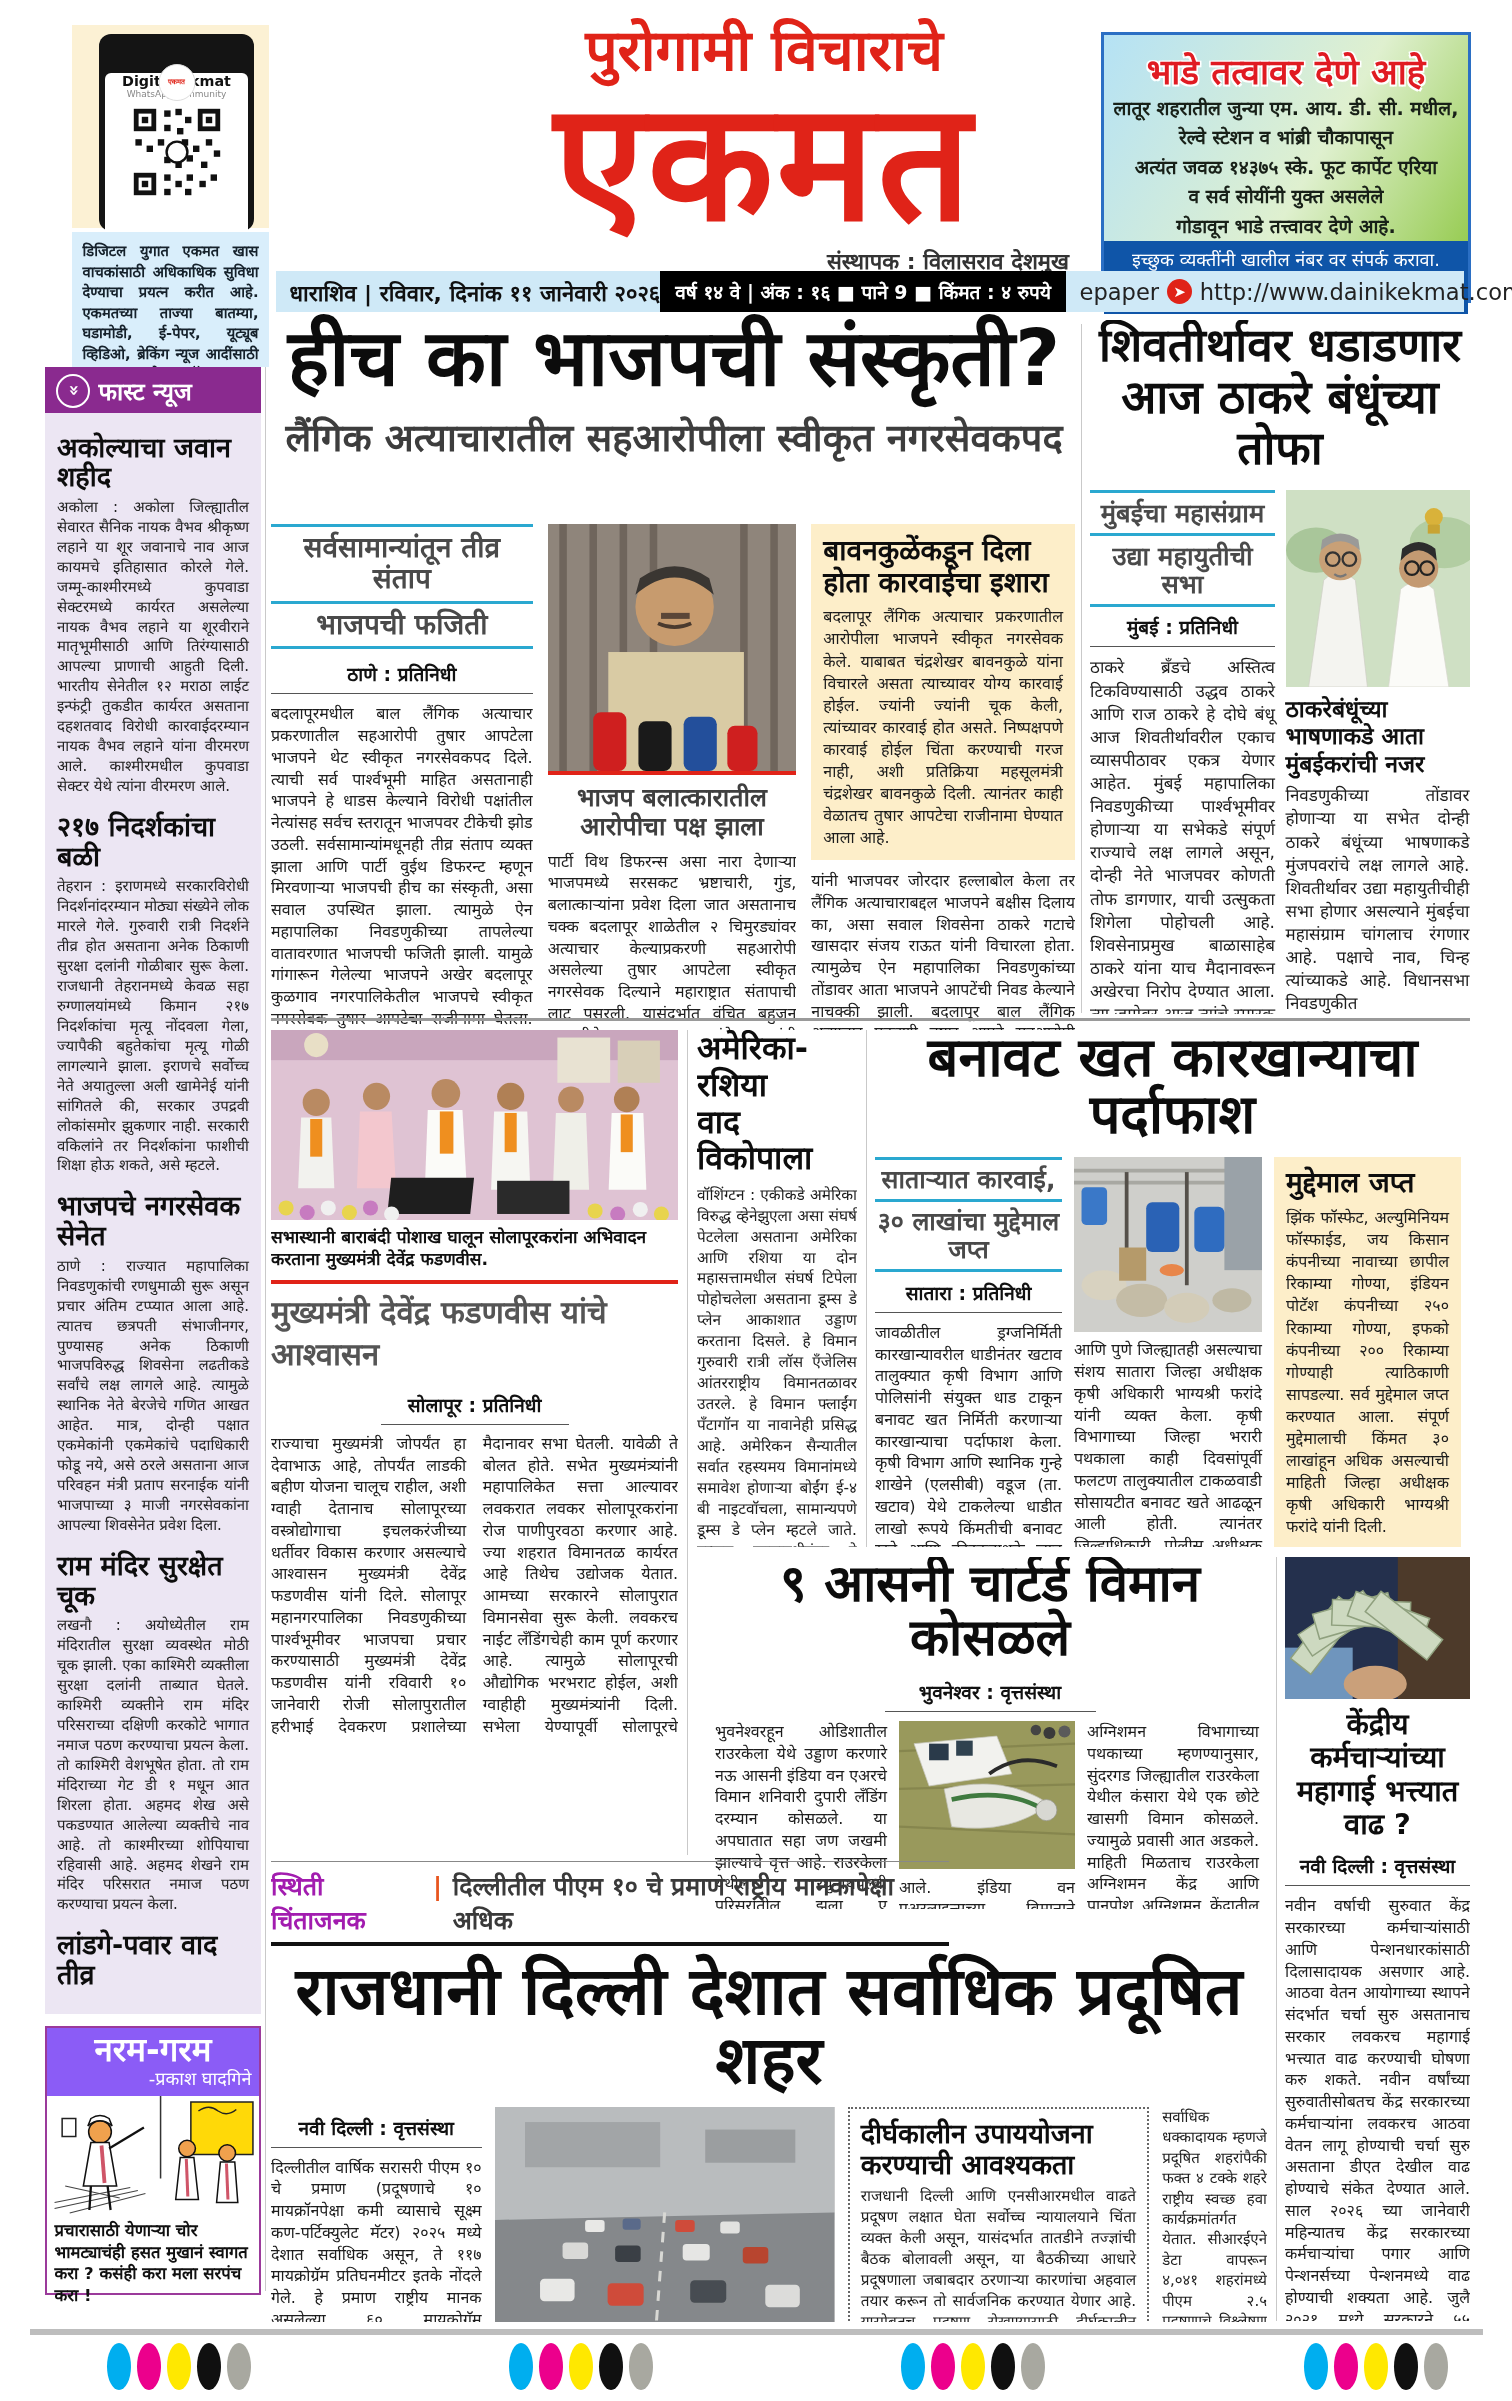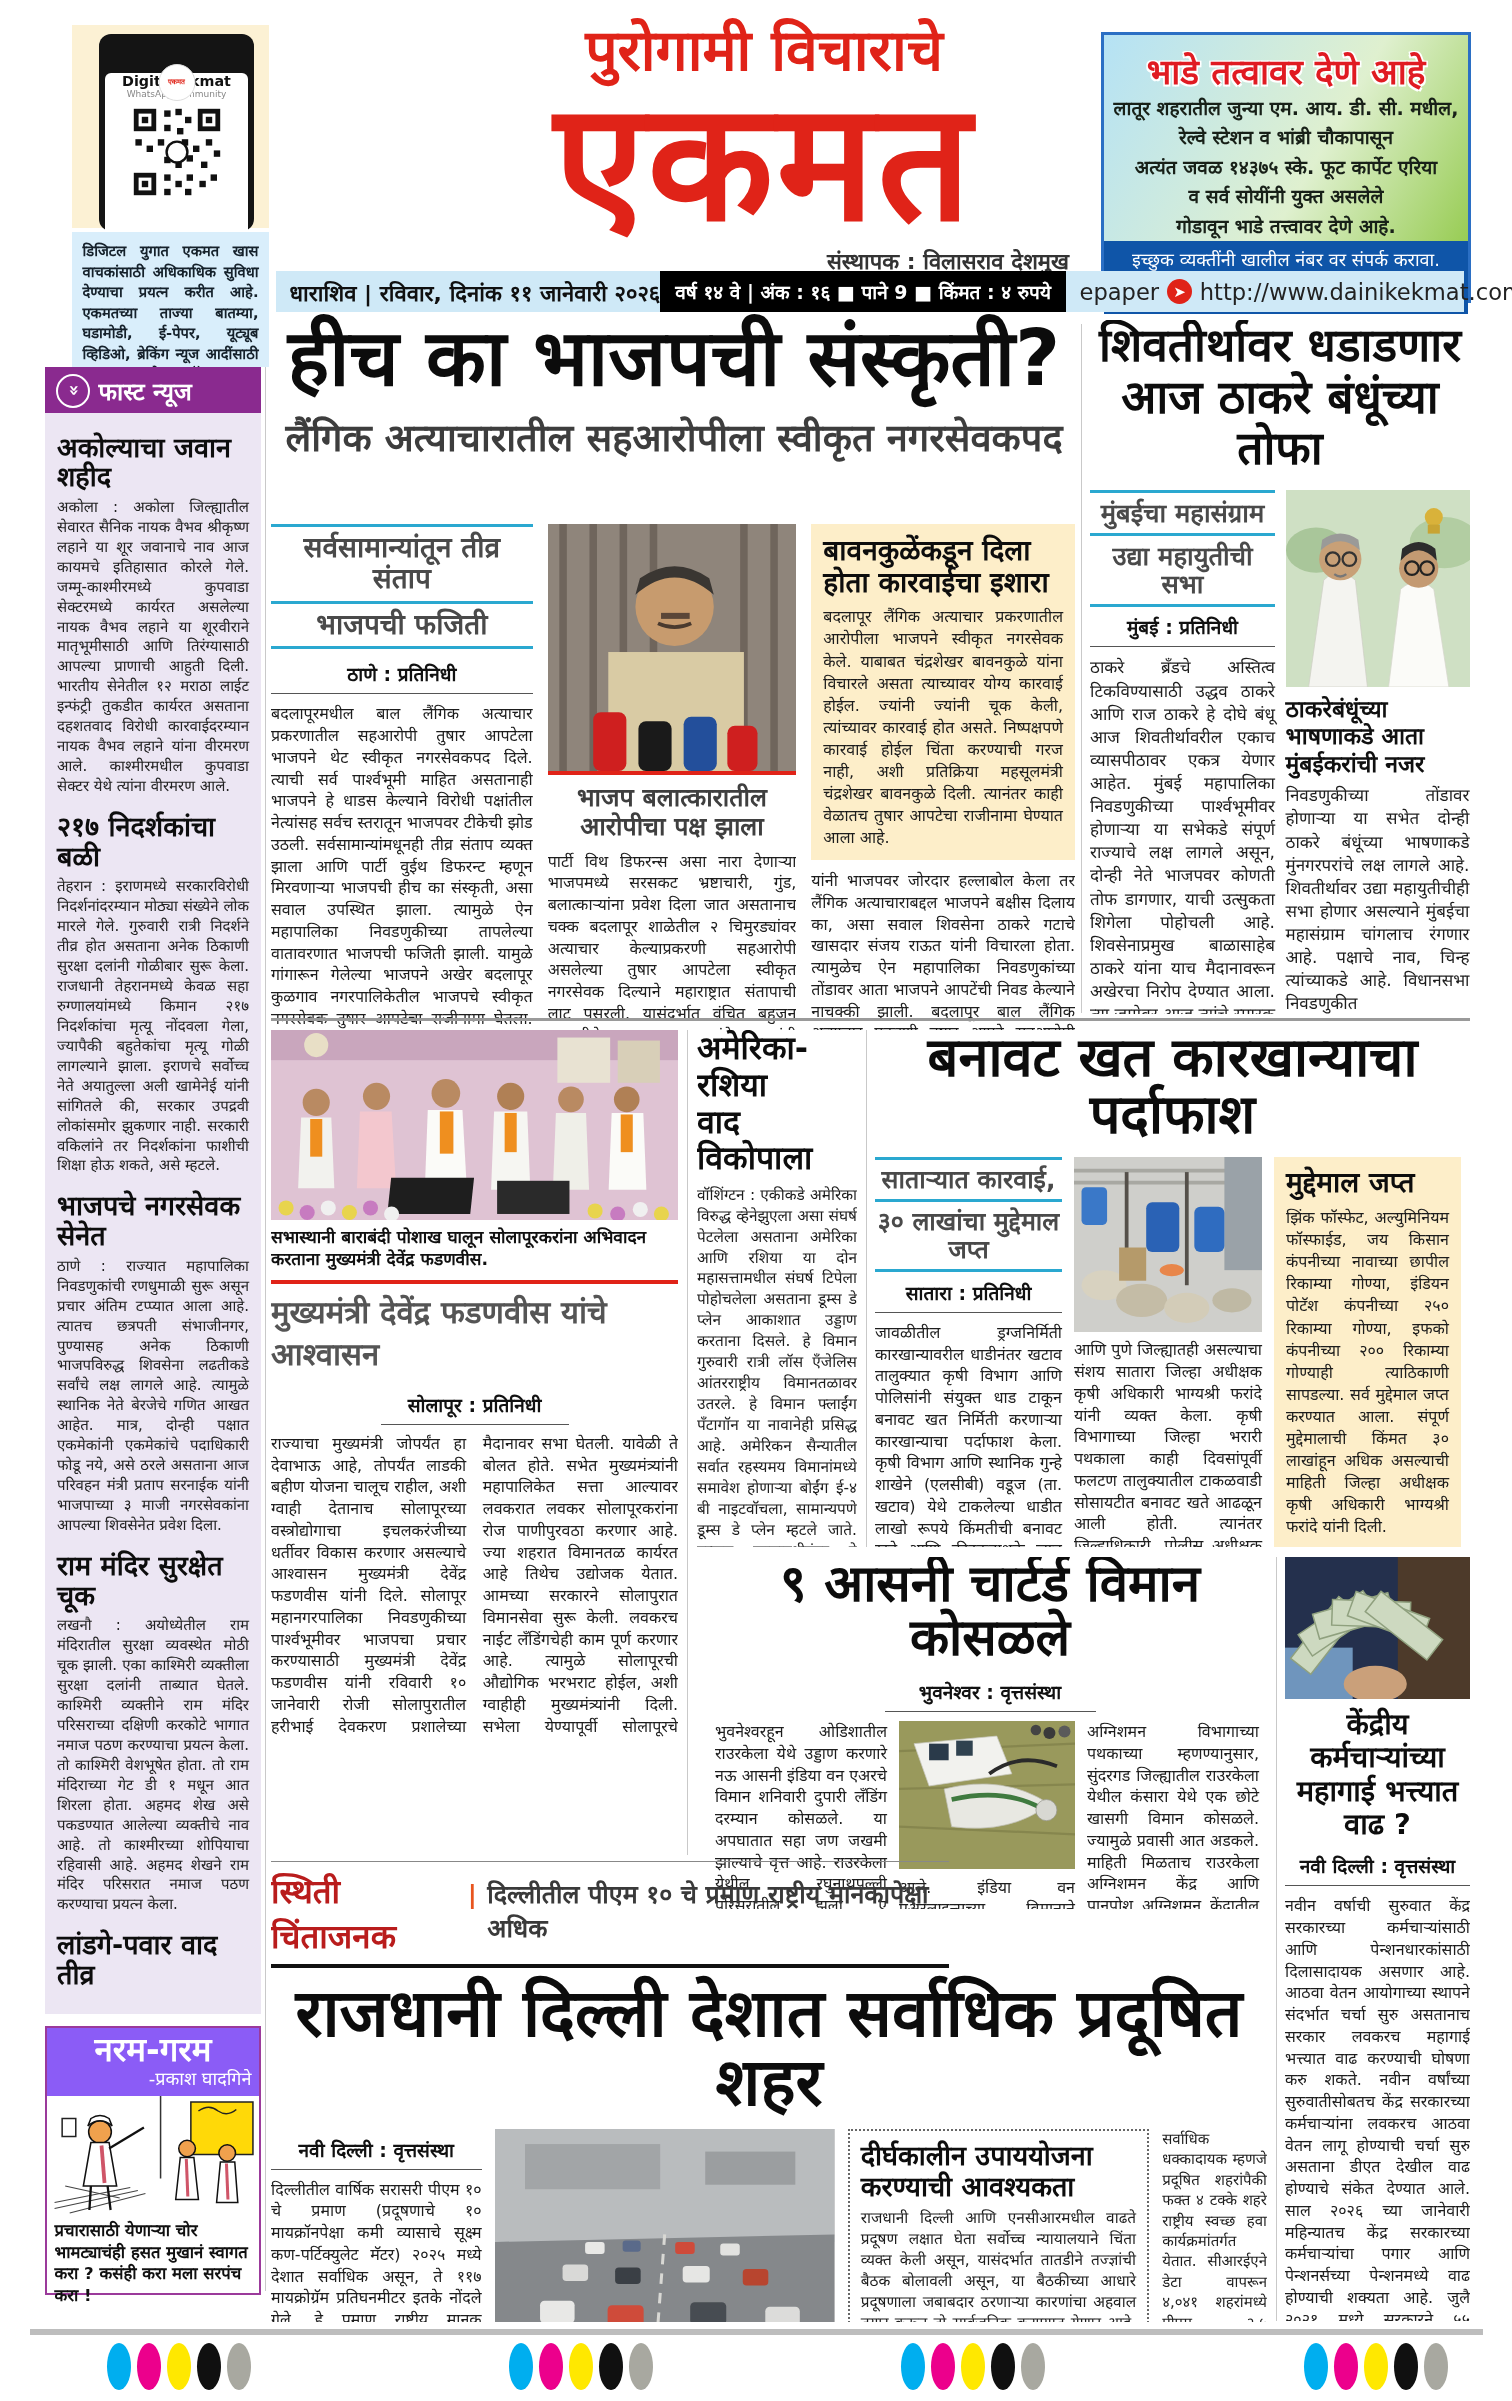--- a/index.html
+++ b/index.html
@@ -261,21 +261,21 @@
             <circle cx="84" cy="92" r="9" fill="none" stroke="#333" stroke-width="3"></circle>
             <path d="M64 112 q8 6 16 0" stroke="#777" stroke-width="3" fill="none"></path>
             <path d="M136 262 L152 132 Q174 112 196 132 L216 262 Z" fill="#fbfbf8" stroke="#d6d6cc"></path>
             <circle cx="176" cy="104" r="26" fill="#c49a72"></circle>
             <path d="M152 94 Q176 66 200 94 L198 78 Q176 60 154 78 Z" fill="#2c2c2c"></path>
             <circle cx="167" cy="104" r="9" fill="none" stroke="#222" stroke-width="3"></circle>
             <circle cx="187" cy="104" r="9" fill="none" stroke="#222" stroke-width="3"></circle>
           </svg>
         </div>
         <div style="font-size:23px;font-weight:bold;line-height:1.2;margin:9px 0 6px;color:#101010;">ठाकरेबंधूंच्या भाषणाकडे आता मुंबईकरांची नजर</div>
-        <div class="bt" style="font-size:17px;">निवडणुकीच्या तोंडावर होणाऱ्या या सभेत दोन्ही ठाकरे बंधूंच्या भाषणाकडे मुंनगरपरांचे लक्ष लागले आहे. शिवतीर्थावर उद्या महायुतीचीही सभा होणार असल्याने मुंबईचा महासंग्राम चांगलाच रंगणार आहे. पक्षाचे नाव, चिन्ह त्यांच्याकडे आहे. विधानसभा निवडणुकीत</div>
+        <div class="bt" style="font-size:17px;">निवडणुकीच्या तोंडावर होणाऱ्या या सभेत दोन्ही ठाकरे बंधूंच्या भाषणाकडे मुंजपवरांचे लक्ष लागले आहे. शिवतीर्थावर उद्या महायुतीचीही सभा होणार असल्याने मुंबईचा महासंग्राम चांगलाच रंगणार आहे. पक्षाचे नाव, चिन्ह त्यांच्याकडे आहे. विधानसभा निवडणुकीत</div>
 
       </div>
     </div>
   </div>
 
   <div class="abs" style="left:271px;top:524px;width:804px;height:506px;display:flex;gap:15px;">
     <div class="clip" style="width:262px;height:506px;">
       <div class="kbox">
         <div class="kline" style="font-size:28px;">सर्वसामान्यांतून तीव्र संताप</div>
         <div class="kline" style="font-size:28px;">भाजपची फजिती</div>
@@ -473,21 +473,21 @@
         <ellipse cx="120" cy="168" rx="42" ry="24" fill="#caa07a"></ellipse>
       </svg>
     </div>
     <div style="font-size:29px;font-weight:bold;line-height:1.15;text-align:center;margin-top:9px;color:#0d0d0d;">केंद्रीय कर्मचाऱ्यांच्या महागाई भत्त्यात वाढ ?</div>
     <div class="byline" style="margin-top:4.5px;">नवी दिल्ली : वृत्तसंस्था</div>
     <div class="bt" style="font-size:16px;">नवीन वर्षाची सुरुवात केंद्र सरकारच्या कर्मचाऱ्यांसाठी आणि पेन्शनधारकांसाठी दिलासादायक असणार आहे. आठवा वेतन आयोगाच्या स्थापने संदर्भात चर्चा सुरु असतानाच सरकार लवकरच महागाई भत्त्यात वाढ करण्याची घोषणा करु शकते. नवीन वर्षांच्या सुरुवातीसोबतच केंद्र सरकारच्या कर्मचाऱ्यांना लवकरच आठवा वेतन लागू होण्याची चर्चा सुरु असताना डीएत देखील वाढ होण्याचे संकेत देण्यात आले. साल २०२६ च्या जानेवारी महिन्यातच केंद्र सरकारच्या कर्मचाऱ्यांचा पगार आणि पेन्शनर्सच्या पेन्शनमध्ये वाढ होण्याची शक्यता आहे. जुलै २०२१ मध्ये सरकारने ५५ टक्क्यांवरून महागाई भत्ता ५८ टक्के केला होता. यावेळीही ७ व्या वेतन आयोगाच्या शिफारशीनुसार वाढ होणार असल्याचे सांगितले जात आहे.</div>
   </div>
 
   <div class="abs clip" style="left:271px;top:1861px;width:996px;height:461px;">
     <div style="width:678px;border-top:1.5px solid #888;border-bottom:4.5px solid #111;padding:6px 0;display:flex;gap:10.5px;align-items:baseline;">
-      <span style="font-size:33px;font-weight:bold;color:#b91c1c;">स्थिती चिंताजनक</span>
+      <span style="font-size:25px;font-weight:bold;color:#a21caf;">स्थिती चिंताजनक</span>
       <span style="font-size:25px;font-weight:bold;color:#e8551e;">|</span>
       <span style="font-size:25px;font-weight:bold;color:#3a3a3a;">दिल्लीतील पीएम १० चे प्रमाण राष्ट्रीय मानकापेक्षा अधिक</span>
     </div>
     <div style="font-size:66px;font-weight:bold;text-align:center;color:#0c0c0c;line-height:1.05;margin-top:10.5px;">राजधानी दिल्ली देशात सर्वाधिक प्रदूषित शहर</div>
     <div style="display:flex;gap:13.6px;margin-top:12px;">
       <div style="width:211px;">
         <div class="byline">नवी दिल्ली : वृत्तसंस्था</div>
         <div class="bt" style="font-size:16px;">दिल्लीतील वार्षिक सरासरी पीएम १० चे प्रमाण (प्रदूषणाचे १० मायक्रॉनपेक्षा कमी व्यासाचे सूक्ष्म कण-पर्टिक्युलेट मॅटर) २०२५ मध्ये देशात सर्वाधिक असून, ते ११७ मायक्रोग्रॅम प्रतिघनमीटर इतके नोंदले गेले. हे प्रमाण राष्ट्रीय मानक असलेल्या ६० मायक्रोग्रॅम प्रतिघनमीटरपेक्षा जवळपास तीनपट अधिक असल्याचे एका विश्लेषणात नमूद करण्यात आले आहे. ऊर्जा आणि स्वच्छ हवा संशोधन केंद्राने (सीआरईए) अल्पकालीन नव्हे तर दीर्घकालीन कारणांमुळे दिल्ली शहर गंभीर वायू प्रदूषणाने ग्रस्त आहे, हे नोंदवले.</div>
       </div>
       <div class="photo" style="width:340px;height:265px;">

